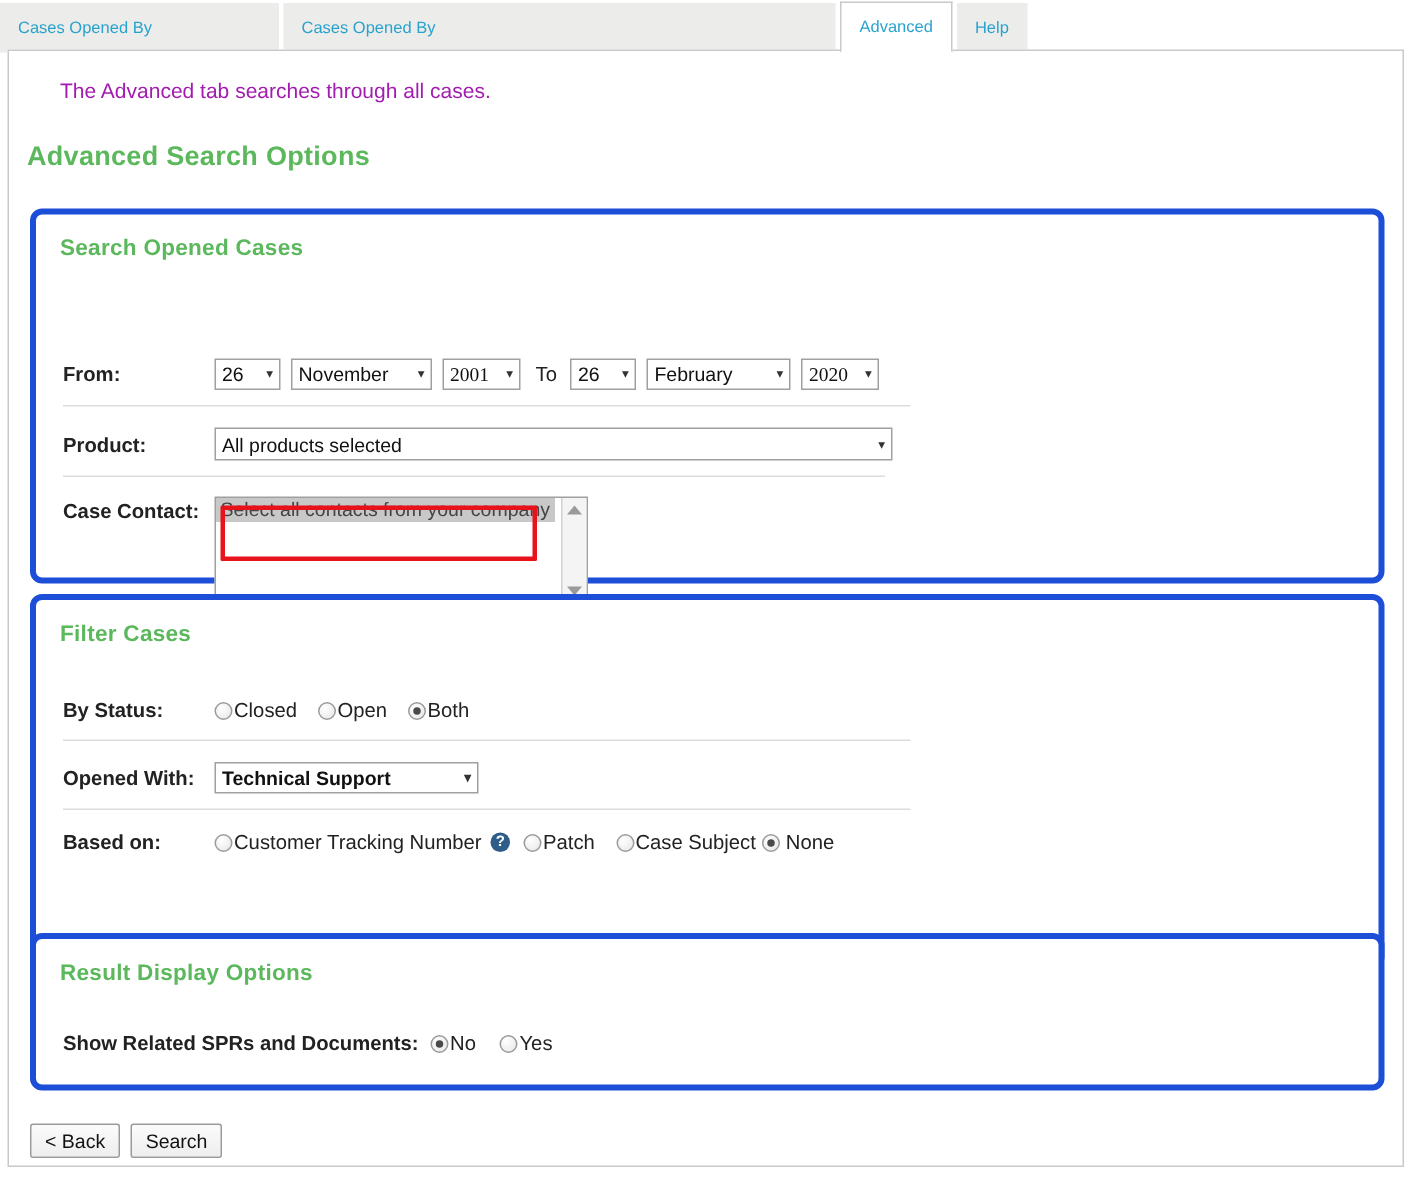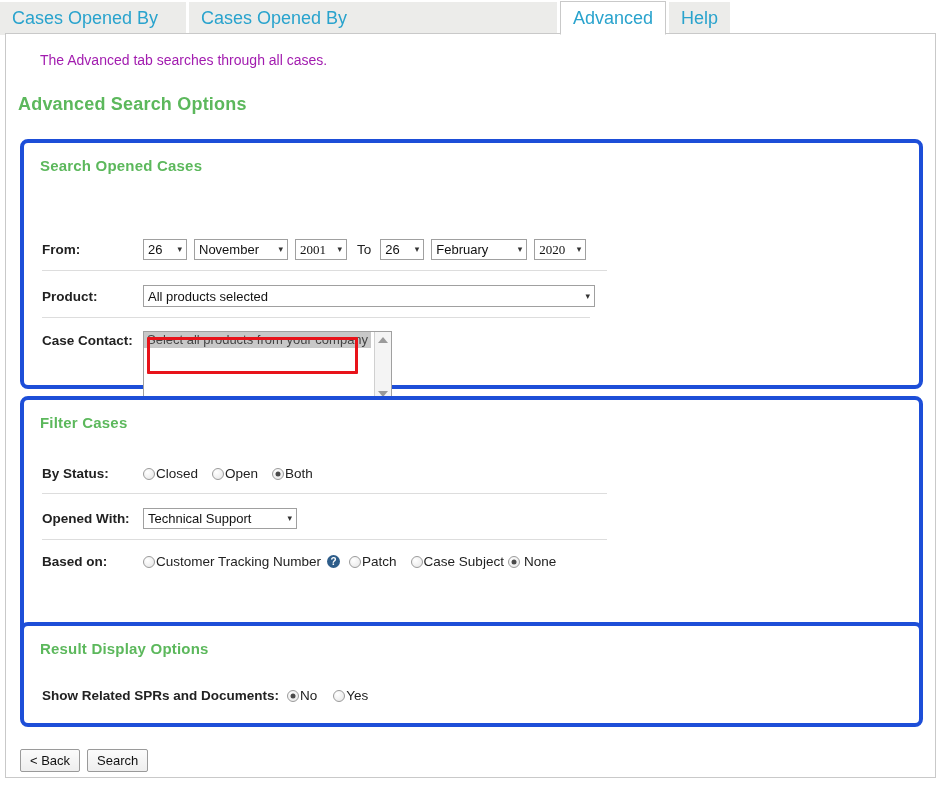--- a/index.html
+++ b/index.html
@@ -26,21 +26,21 @@
     height: 35px;
     display: flex;
     align-items: flex-end;
     background: #ffffff;
   }
   .tab {
     height: 33px;
     box-sizing: border-box;
     background: #ececea;
     color: #29a3cd;
-    font-size: 18px;
+    font-size: 11px;
     display: flex;
     align-items: center;
     padding: 16px 12px;
     margin-right: 3px;
     border: none;
     white-space: nowrap;
     user-select: none;
   }
   .tab.wide1 { width: 186px; }
   .tab.wide2 { width: 368px; }
@@ -147,21 +147,21 @@
     padding-left: 7px;
     font-size: 9px;
     line-height: 1;
     color: #333333;
   }
   .sel.day { width: 44px; }
   .sel.month-from { width: 94px; }
   .sel.month-to { width: 96px; }
   .sel.year { width: 52px; font-family: Liberation Serif, serif; }
   .sel.product { width: 452px; height: 22px; }
-  .sel.opened-with { width: 154px; }
+  .sel.opened-with { width: 176px; font-weight: bold; }
 
   .to-label { font-size: 13.5px; color: #222; margin: 0 9px 0 10px; }
 
   .highlight-box {
     position: absolute;
     left: 123px;
     top: 194px;
     width: 211px;
     height: 37px;
     box-sizing: border-box;
@@ -342,21 +342,21 @@
         <span>All products selected</span>
         <span class="caret">▾</span>
       </span>
     </div>
 
     <div class="divider" style="left:18px; top:174px; width:548px;"></div>
 
     <div class="row" style="top:188px; align-items:flex-start;">
       <span class="row-label" style="width:101px; padding-top:2px;">Case Contact:</span>
       <span class="listbox">
-        <span class="opt">Select all products from your company</span>
+        <span class="opt">Select all contacts from your company</span>
         <span class="lb-scroll">
           <span class="lb-arrow up"></span>
           <span class="lb-arrow down"></span>
         </span>
       </span>
     </div>
 
     <div class="highlight-box"></div>
   </div>
 

